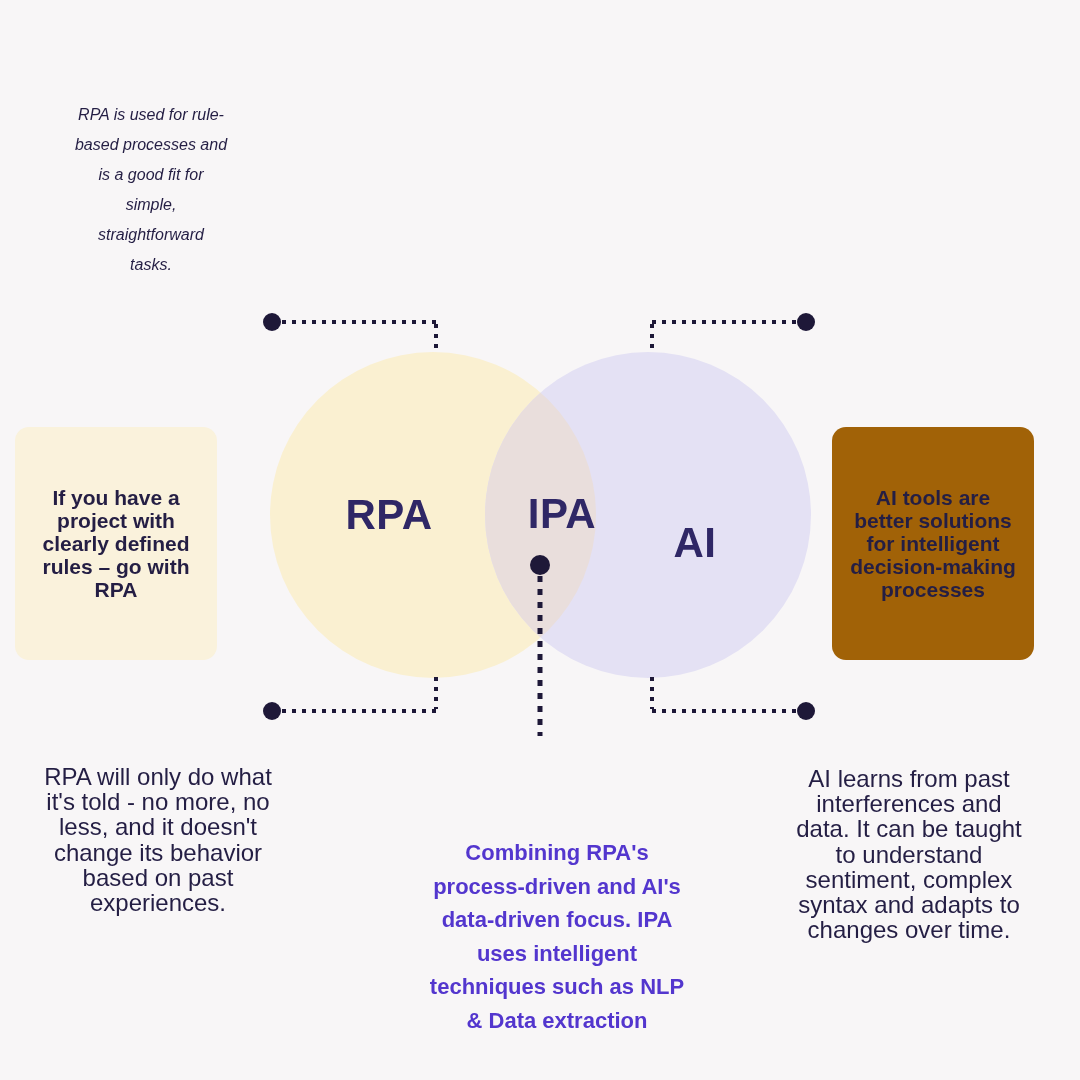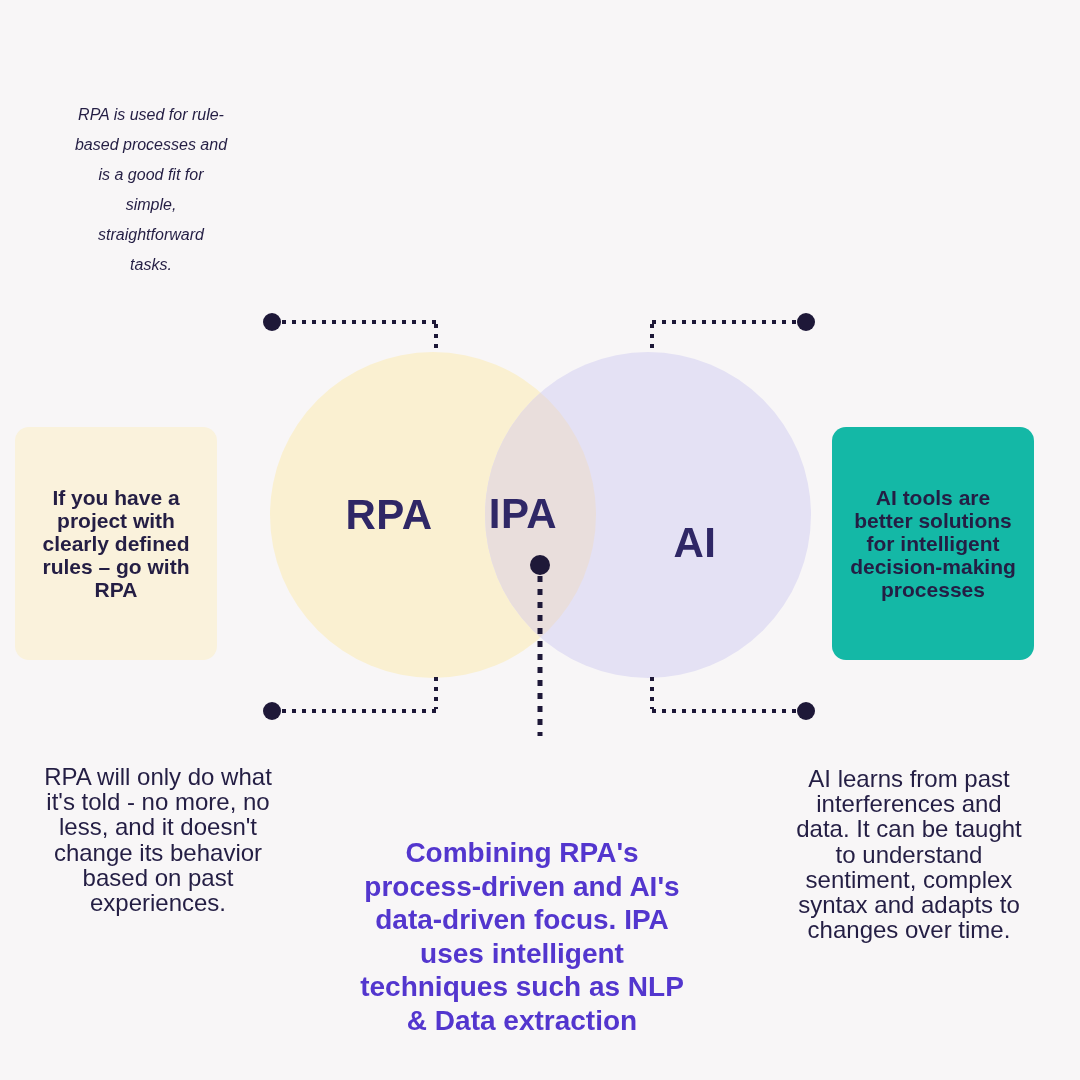--- a/index.html
+++ b/index.html
@@ -23,22 +23,22 @@
     position: absolute;
     text-align: center;
     white-space: pre-line;
     color: #241E44;
   }
   .note-top-left    { left: 1px;   top: 100px; width: 300px; font-size: 16px; line-height: 30px; font-style: italic; }
   .note-top-right   { left: 771px; top: 106px; width: 300px; font-size: 23px; line-height: 25.4px; }
   .note-bottom-left { left: 3px;   top: 764px; width: 310px; font-size: 24px; line-height: 25.2px; }
   .note-bottom-right{ left: 749px; top: 766px; width: 320px; font-size: 24px; line-height: 25.2px; }
   .note-ipa {
-    left: 342px; top: 836px; width: 360px;
-    font-size: 28px; line-height: 33.6px; font-weight: 700;
+    left: 377px; top: 836px; width: 360px;
+    font-size: 22px; line-height: 33.6px; font-weight: 700;
   }
 
   .card {
     position: absolute;
     top: 400px;
     width: 202px; height: 233px;
     border-radius: 14px;
     display: flex;
     align-items: center;
     justify-content: center;
@@ -57,21 +57,21 @@
 
   .venn-label {
     position: absolute;
     transform: translate(-50%, -50%);
     font-size: 42px;
     font-weight: 700;
     letter-spacing: 0.5px;
     color: #2F2766;
   }
   .label-rpa { left: 389px; top: 515px; }
-  .label-ipa { left: 523px; top: 514px; }
+  .label-ipa { left: 562px; top: 514px; }
   .label-ai  { left: 695px; top: 543px; }
 </style>
 </head>
 <body>
 
 <div class="canvas" style="background: rgb(248, 246, 247);">
 
   <svg class="venn-svg" viewBox="0 0 1080 1080" xmlns="http://www.w3.org/2000/svg">
     <defs>
       <clipPath id="clipLeft">
@@ -132,21 +132,21 @@
 techniques such as NLP
 &amp; Data extraction</div>
 
   <div class="card card-left" style="background: rgb(250, 242, 220);">
     <div class="card-text" style="color: rgb(36, 30, 68);">If you have a
 project with
 clearly defined
 rules – go with
 RPA</div>
   </div>
-  <div class="card card-right" style="background: #14b8a6;">
+  <div class="card card-right" style="background: #a16207;">
     <div class="card-text" style="color: rgb(36, 30, 68);">AI tools are
 better solutions
 for intelligent
 decision-making
 processes</div>
   </div>
 
 </div>
 
 </body></html>

